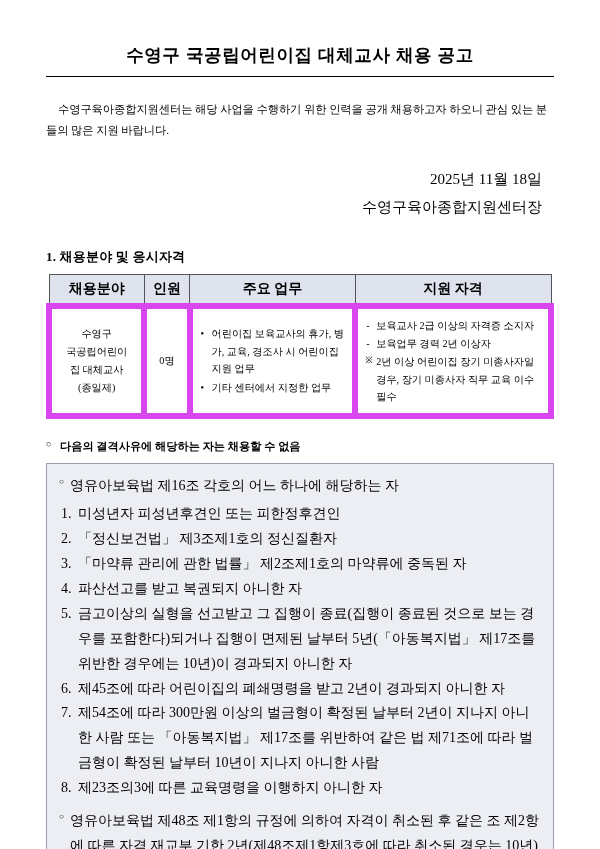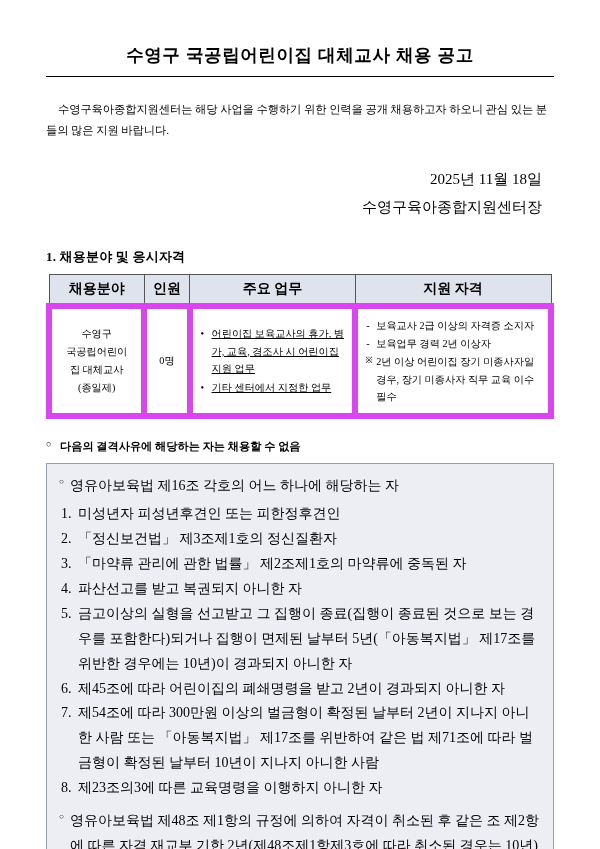--- a/index.html
+++ b/index.html
@@ -98,21 +98,20 @@
   td.cell-qual ul {
     margin: 0;
     padding: 0;
     list-style: none;
   }
   td.cell-duty li {
     position: relative;
     padding-left: 12px;
     margin: 2px 0;
     line-height: 1.7;
-    text-decoration: underline;
   }
   td.cell-duty li::before {
     content: "•";
     position: absolute;
     left: 1px;
     top: 0;
   }
   td.cell-qual li {
     position: relative;
     padding-left: 11px;

